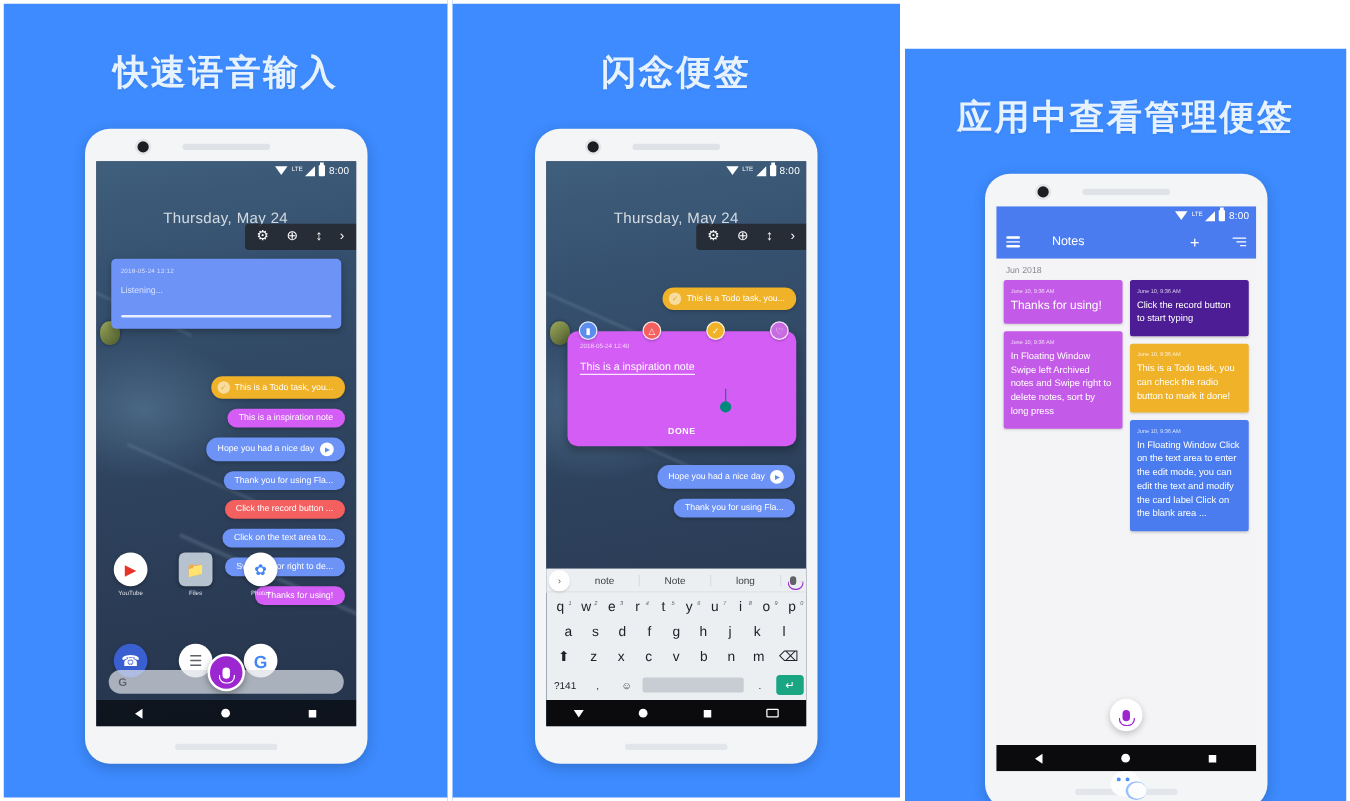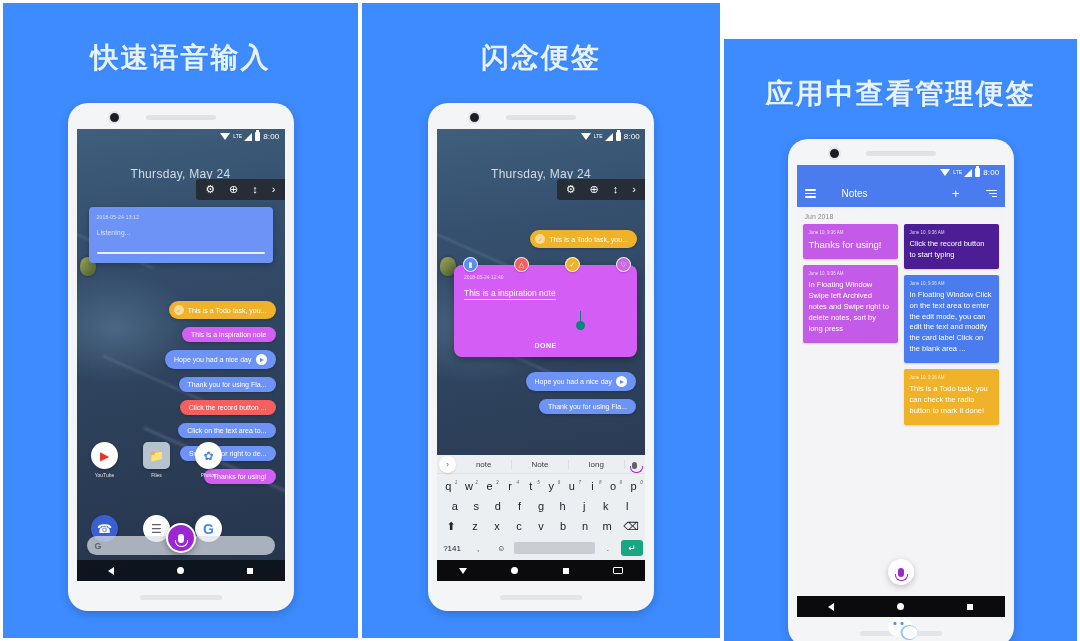--- a/index.html
+++ b/index.html
@@ -633,27 +633,27 @@
               <div class="ncard" style="background:#c45ae8">
                 <div class="nt">June 10, 9:36 AM</div>
                 <div class="nb">In Floating Window Swipe left Archived notes and Swipe right to delete notes, sort by long press</div>
               </div>
             </div>
             <div class="mcol">
               <div class="ncard" style="background:#4c1d95">
                 <div class="nt">June 10, 9:36 AM</div>
                 <div class="nb">Click the record button to start typing</div>
               </div>
+              <div class="ncard" style="background:#f0b228">
+                <div class="nt">June 10, 9:36 AM</div>
+                <div class="nb">This is a Todo task, you can check the radio button to mark it done!</div>
+              </div>
               <div class="ncard" style="background:#4a7cf0">
                 <div class="nt">June 10, 9:36 AM</div>
                 <div class="nb">In Floating Window Click on the text area to enter the edit mode, you can edit the text and modify the card label Click on the blank area ...</div>
-              </div>
-              <div class="ncard" style="background:#f0b228">
-                <div class="nt">June 10, 9:36 AM</div>
-                <div class="nb">This is a Todo task, you can check the radio button to mark it done!</div>
               </div>
             </div>
           </div>
         </div>
 
         <div class="fab-white">
           <span class="mic-glyph purple"></span>
         </div>
 
         <div class="navbar solid">

